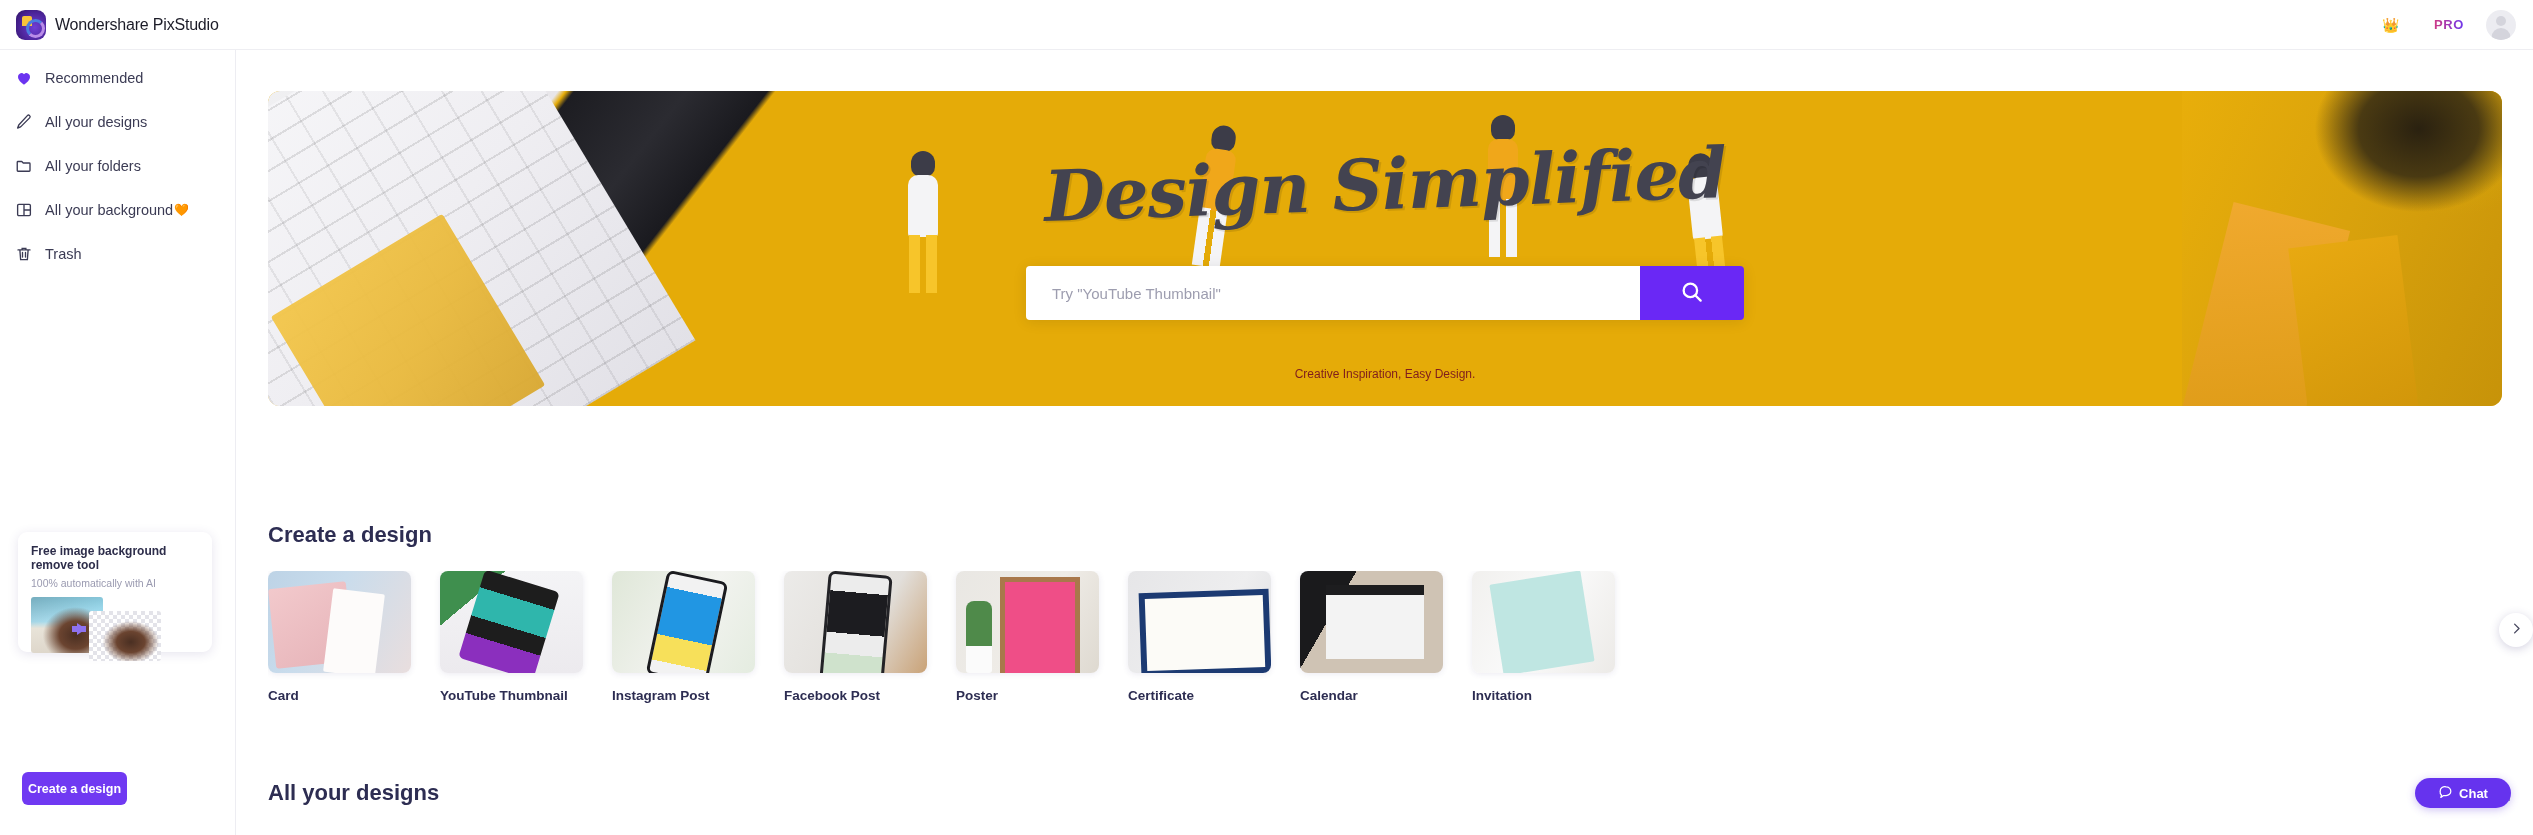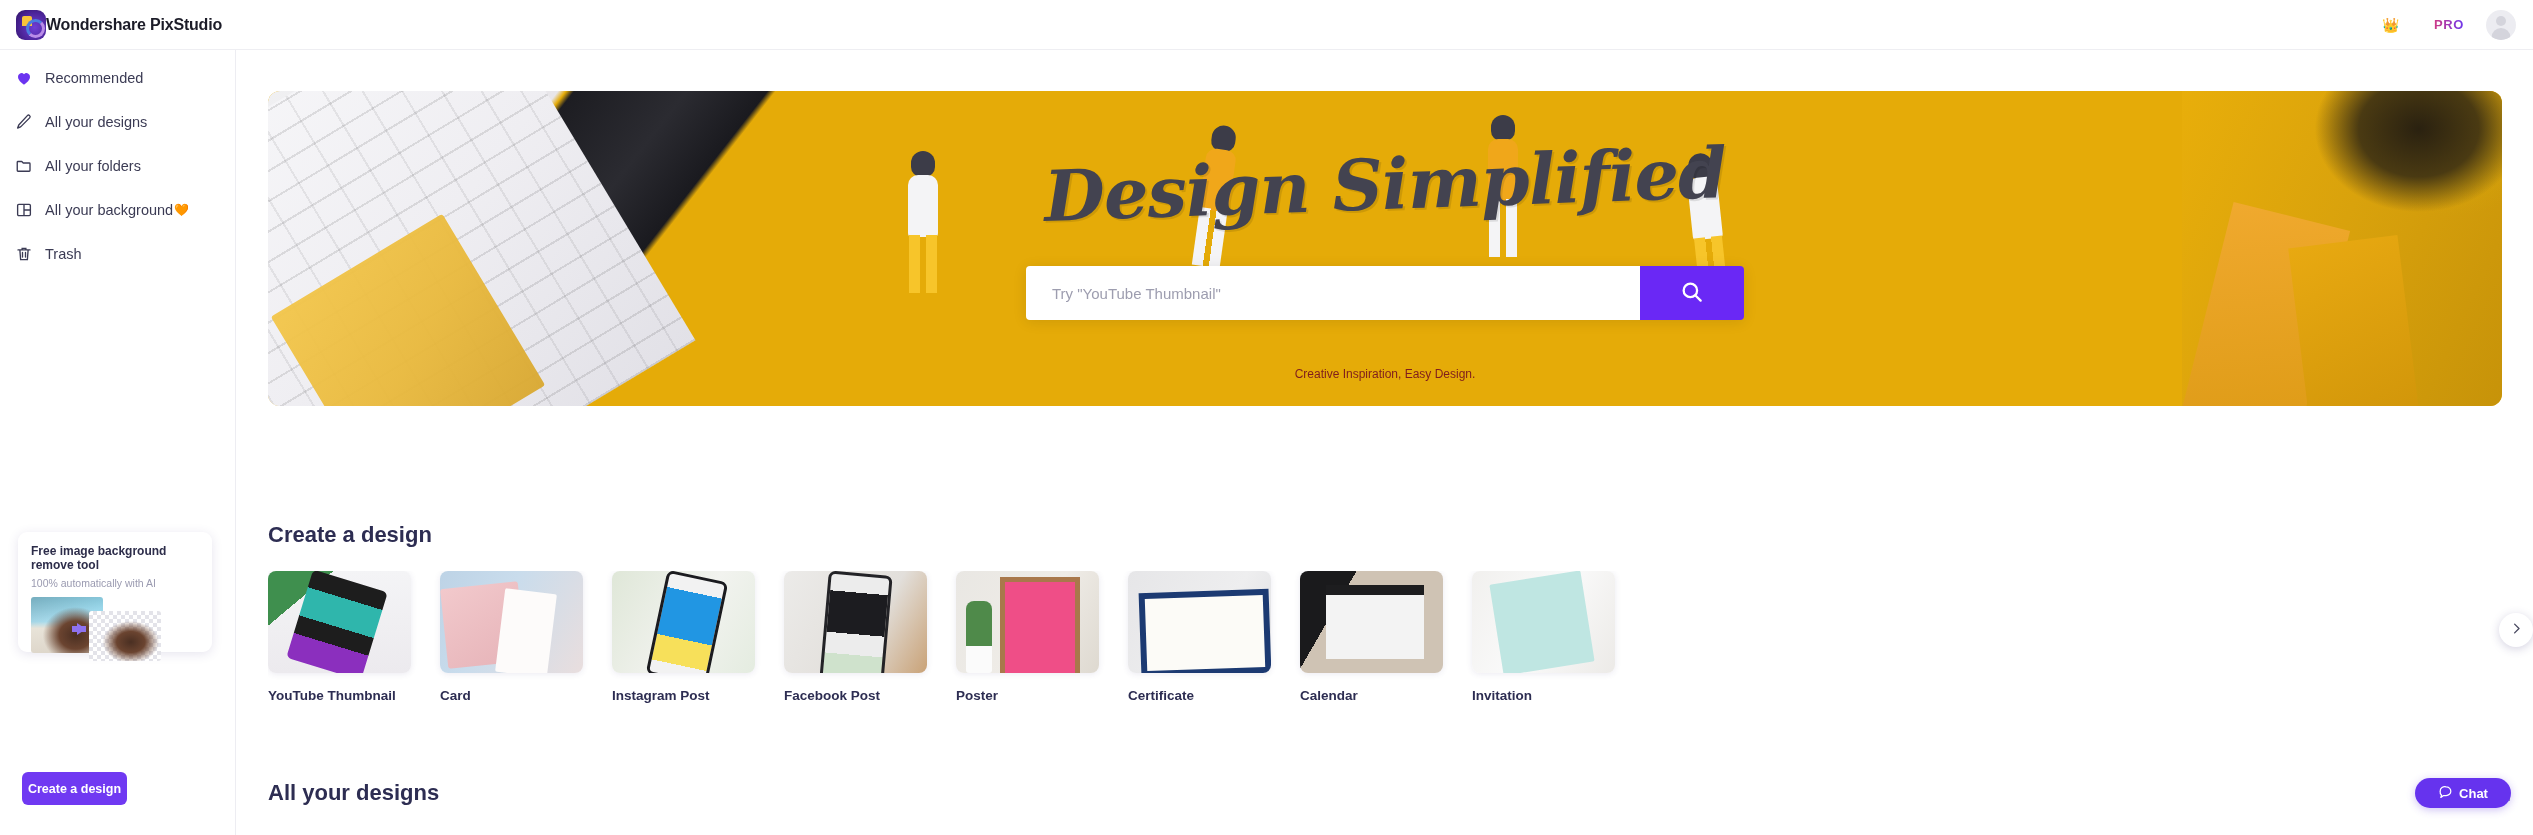--- a/index.html
+++ b/index.html
@@ -31,21 +31,21 @@
     width: 10px; height: 10px; background: #f8c43a;
     border-radius: 2px 2px 0 0;
   }
   .logo-mark::after {
     content: ""; position: absolute; left: 10px; top: 9px;
     width: 13px; height: 13px; border-radius: 50%;
     border: 3.5px solid #4b7de0;
     border-right-color: #b98ce8; border-bottom-color: #b98ce8;
   }
   #logo-text {
-    font-size: 16px; font-weight: bold;
+    margin-left: 9px; font-size: 16px; font-weight: normal;
     color: #1c1c28; letter-spacing: -0.2px; white-space: nowrap;
   }
   #main-nav { display: flex; align-items: center; margin-left: 41px; }
   .nav-item {
     font-size: 15px; color: #3a3a52; margin-right: 34px;
     cursor: pointer; white-space: nowrap;
   }
   .nav-item:last-of-type { margin-right: 9px; }
   #promo-badge {
     width: 22px; height: 26px; position: relative;
@@ -568,27 +568,27 @@
 
     <div id="hero-tagline">Creative Inspiration, Easy Design.</div>
   </section>
 
   <h2 id="create-title">Create a design</h2>
 
   <div id="cards-viewport">
     <div id="cards-track">
 
       <div class="design-card">
+        <div class="card-thumb th-card"></div>
+        <div class="card-label">Card</div>
+      </div>
+
+      <div class="design-card">
         <div class="card-thumb th-youtube"></div>
         <div class="card-label">YouTube Thumbnail</div>
-      </div>
-
-      <div class="design-card">
-        <div class="card-thumb th-card"></div>
-        <div class="card-label">Card</div>
       </div>
 
       <div class="design-card">
         <div class="card-thumb th-instagram"></div>
         <div class="card-label">Instagram Post</div>
       </div>
 
       <div class="design-card">
         <div class="card-thumb th-facebook"></div>
         <div class="card-label">Facebook Post</div>

